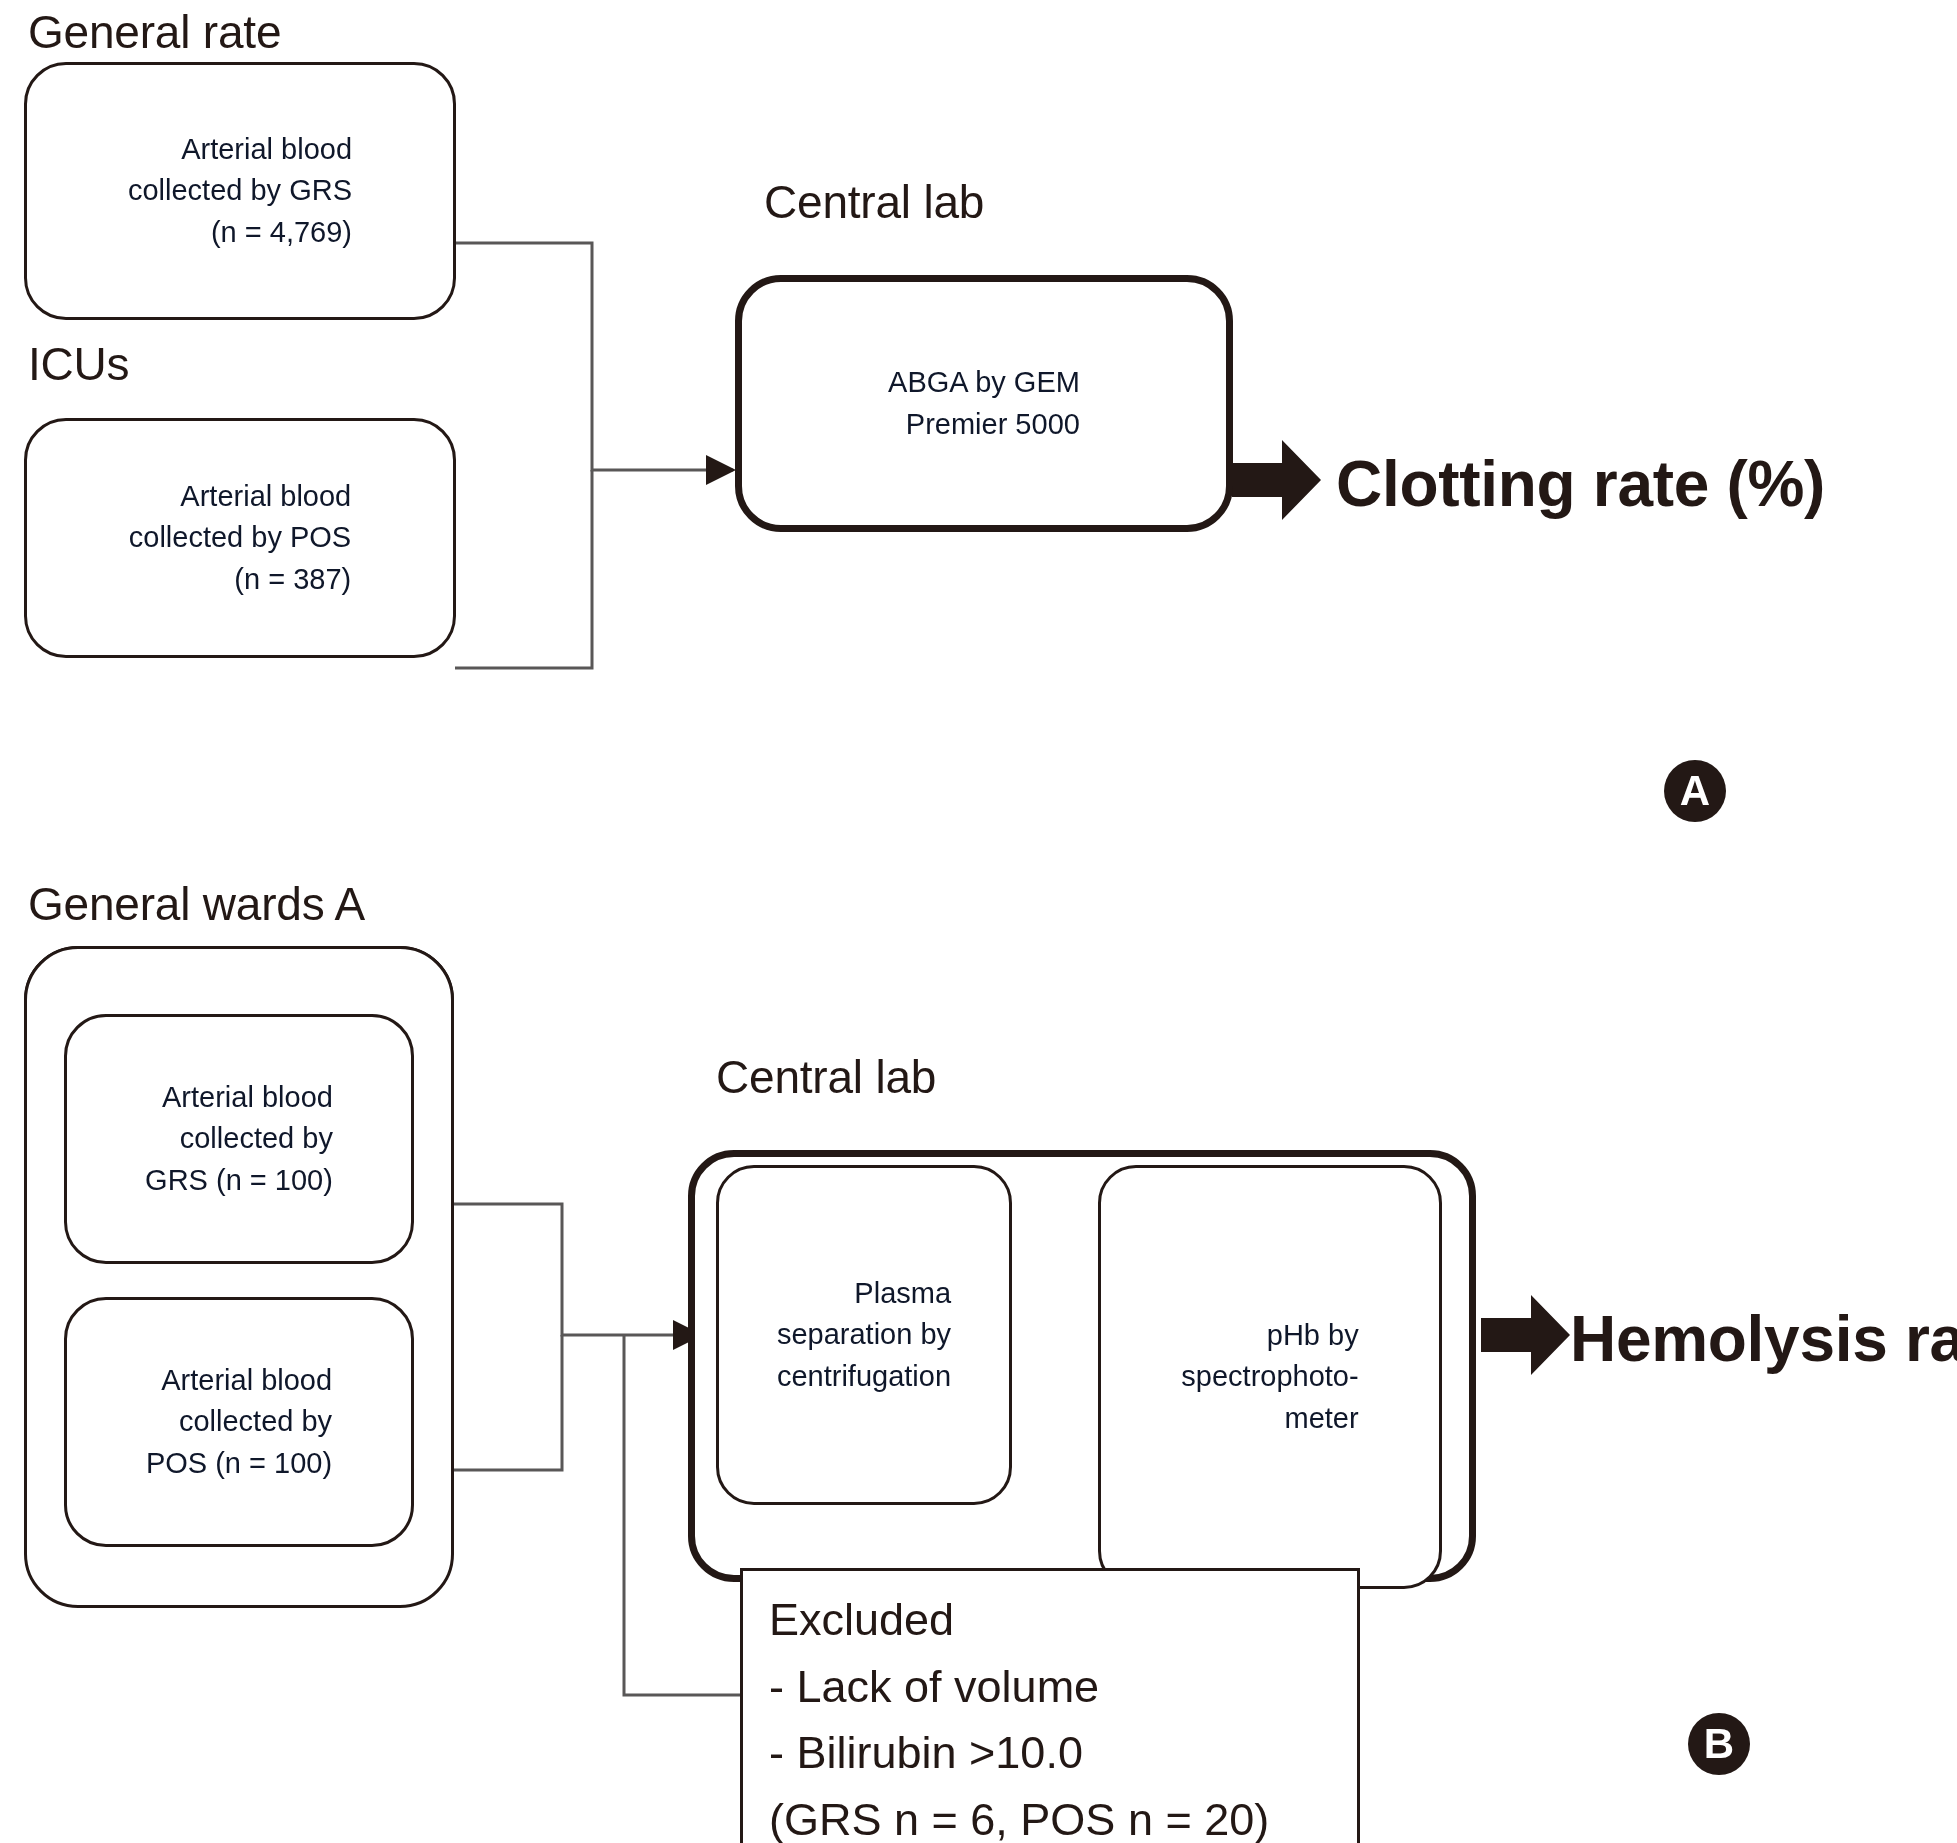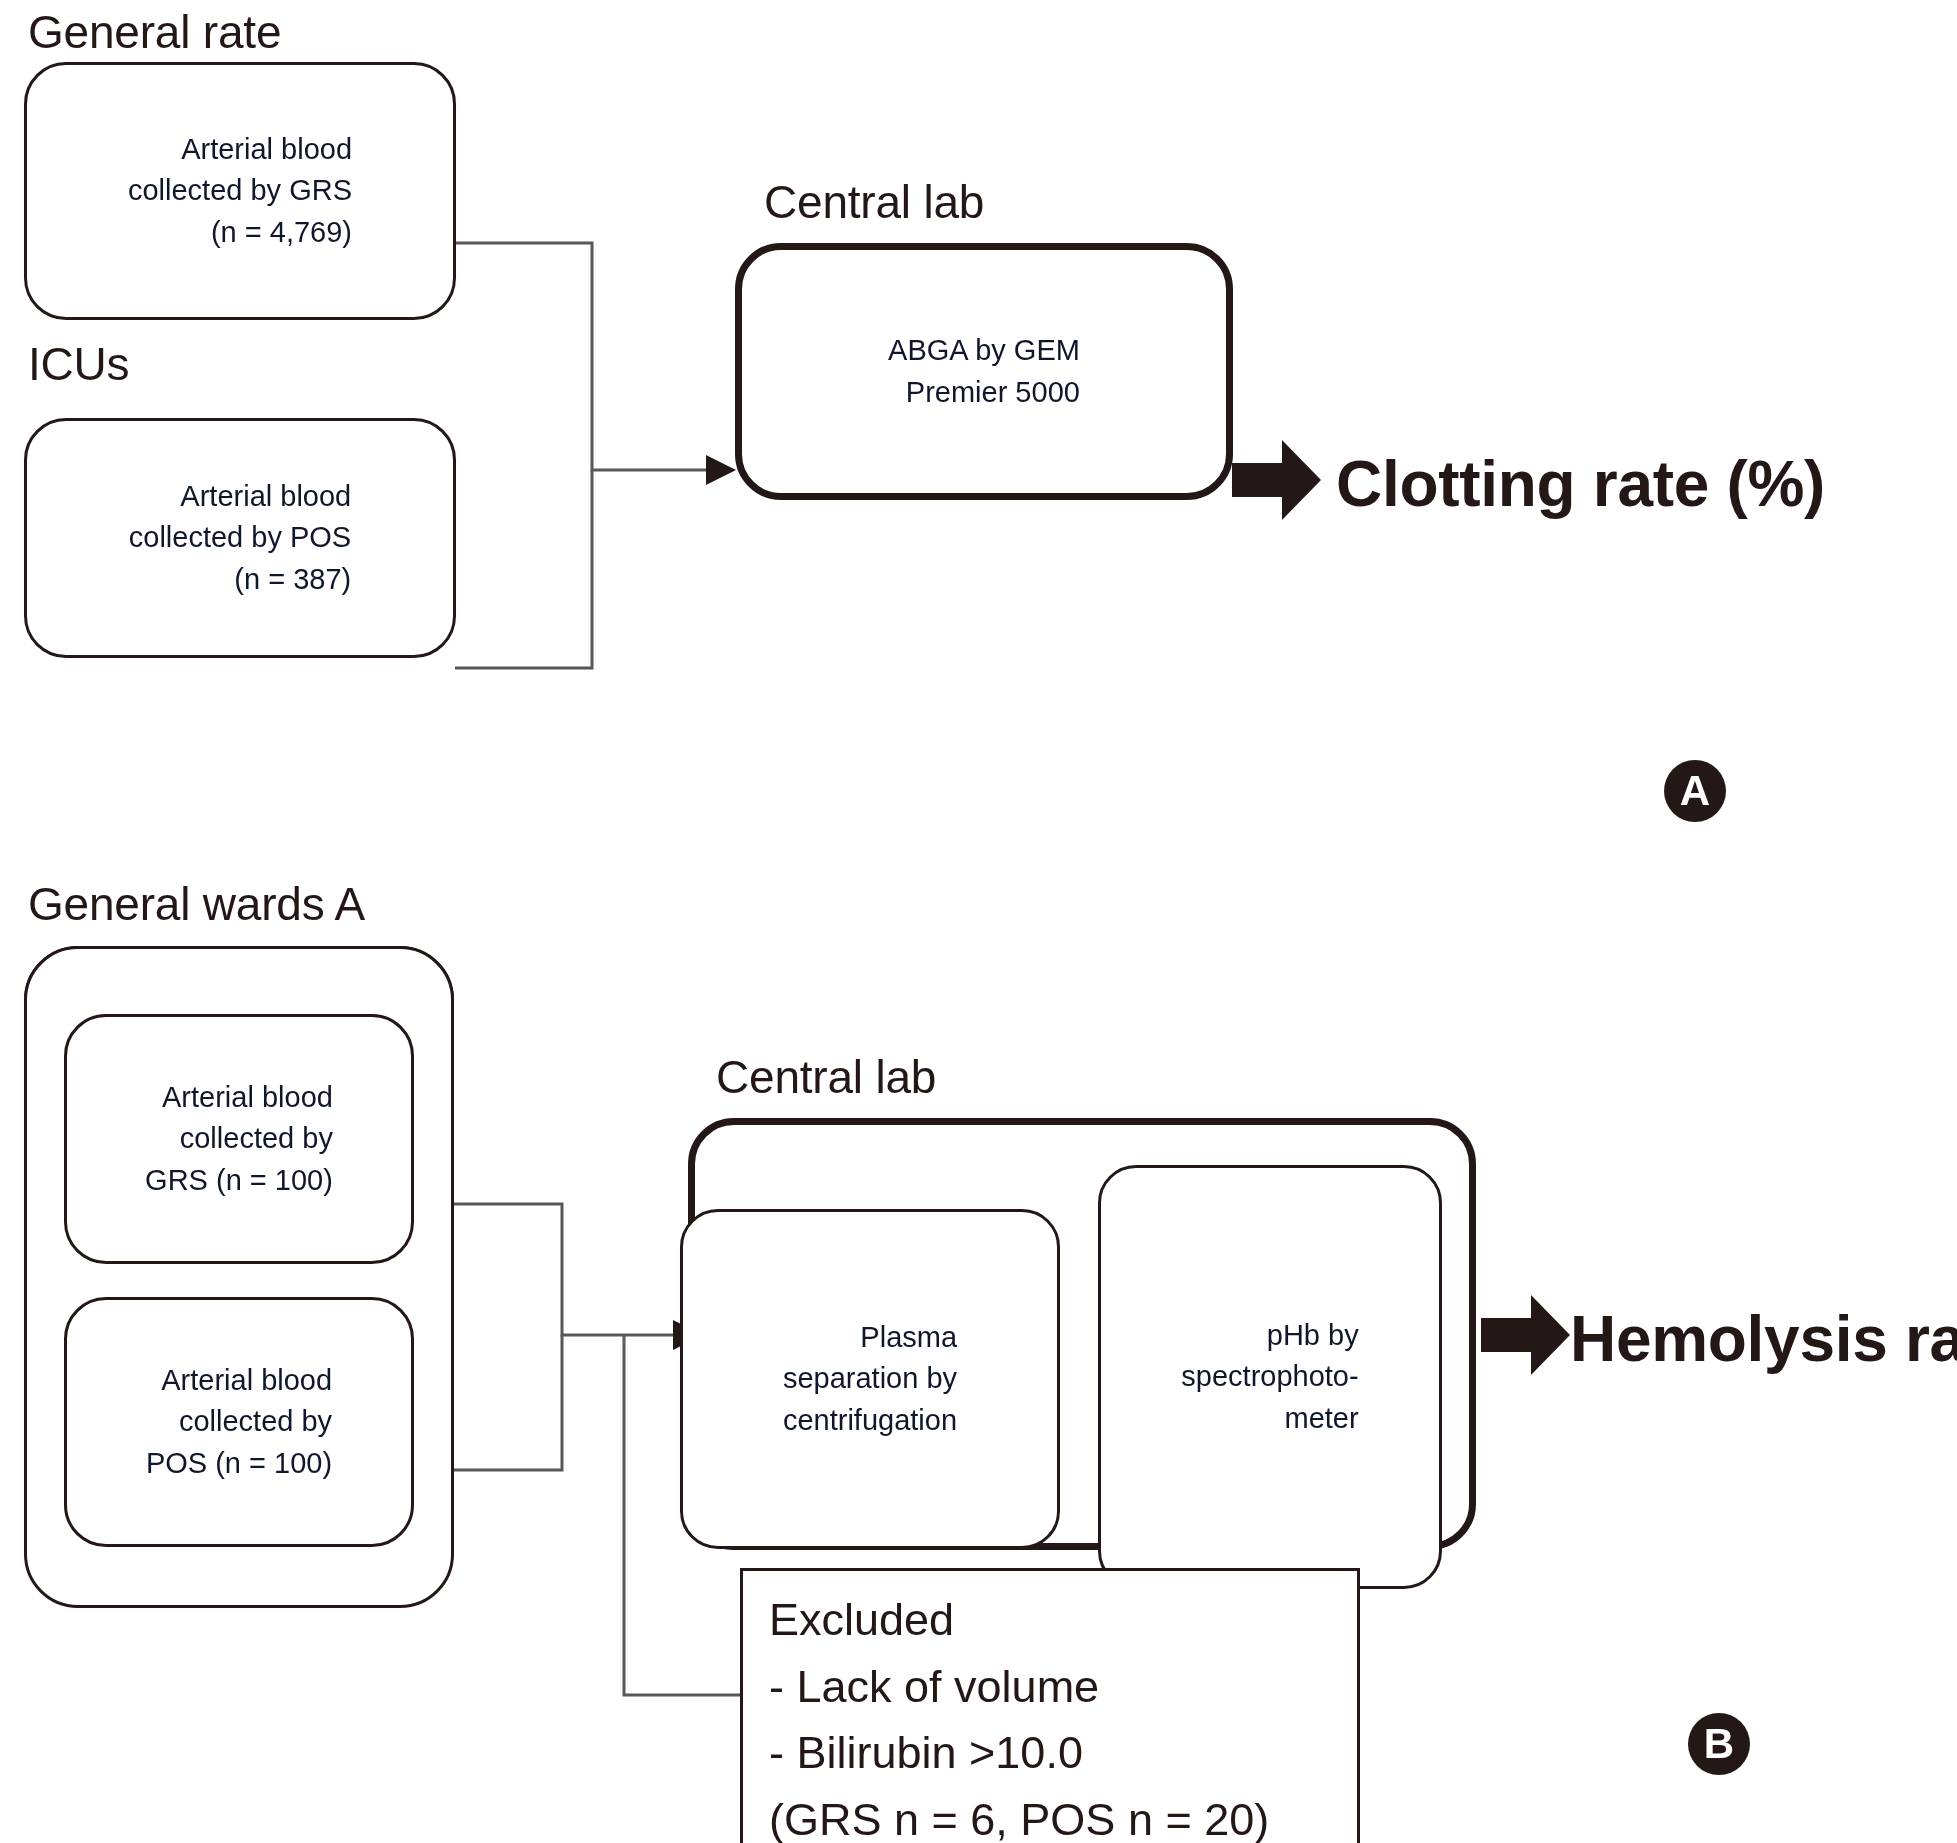--- a/index.html
+++ b/index.html
@@ -42,20 +42,21 @@
     font-size: 29px;
     line-height: 1.42;
     color: #0f172a;
     padding: 0 8px;
     white-space: pre-line;
     text-align: right;
   }
   .rbox.thick {
     border-width: 7px;
     border-radius: 46px;
+    margin-top: 32px;
   }
   .rbox.thin {
     border-width: 3px;
   }
   .sqbox {
     position: absolute;
     box-sizing: border-box;
     border: 3px solid #231815;
     background: #ffffff;
   }
@@ -170,21 +171,21 @@
   <div class="rbox thin" style="left:64px; top:1297px; width:350px; height:250px;">
     <div class="txt">Arterial blood
 collected by
 POS (n = 100)</div>
   </div>
 
   <div class="ward-label" style="left:716px; top:1053px;">Central lab</div>
 
   <div class="rbox thick" style="left:688px; top:1118px; width:788px; height:432px;"></div>
 
-  <div class="rbox thin" style="left:680px; top:1165px; width:380px; height:340px; border-radius:38px;margin-top:44px;">
+  <div class="rbox thin" style="left:716px; top:1165px; width:296px; height:340px; border-radius:38px;">
     <div class="txt">Plasma
 separation by
 centrifugation</div>
   </div>
 
   <div class="rbox thin" style="left:1098px; top:1165px; width:344px; height:424px; border-radius:38px;">
     <div class="txt">pHb by
 spectrophoto-
 meter</div>
   </div>

